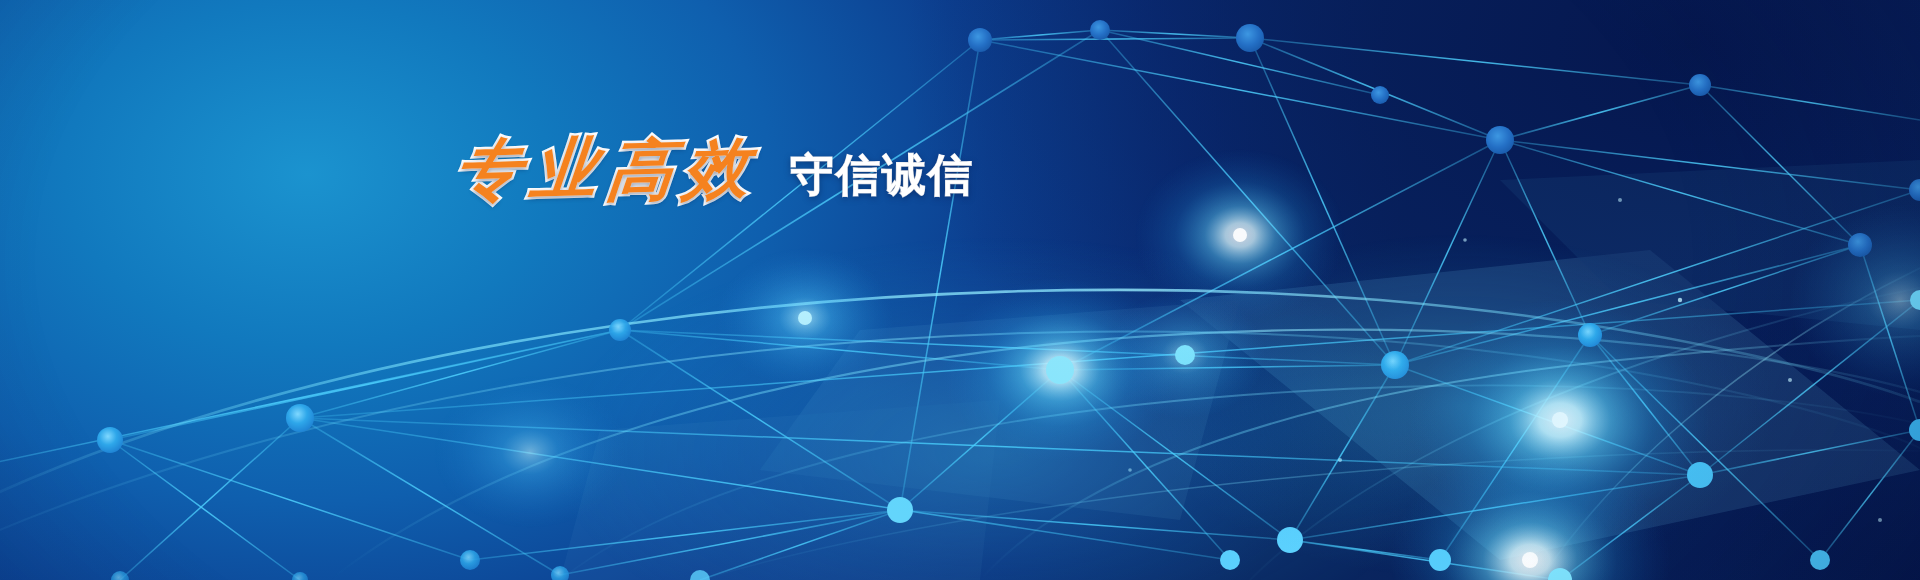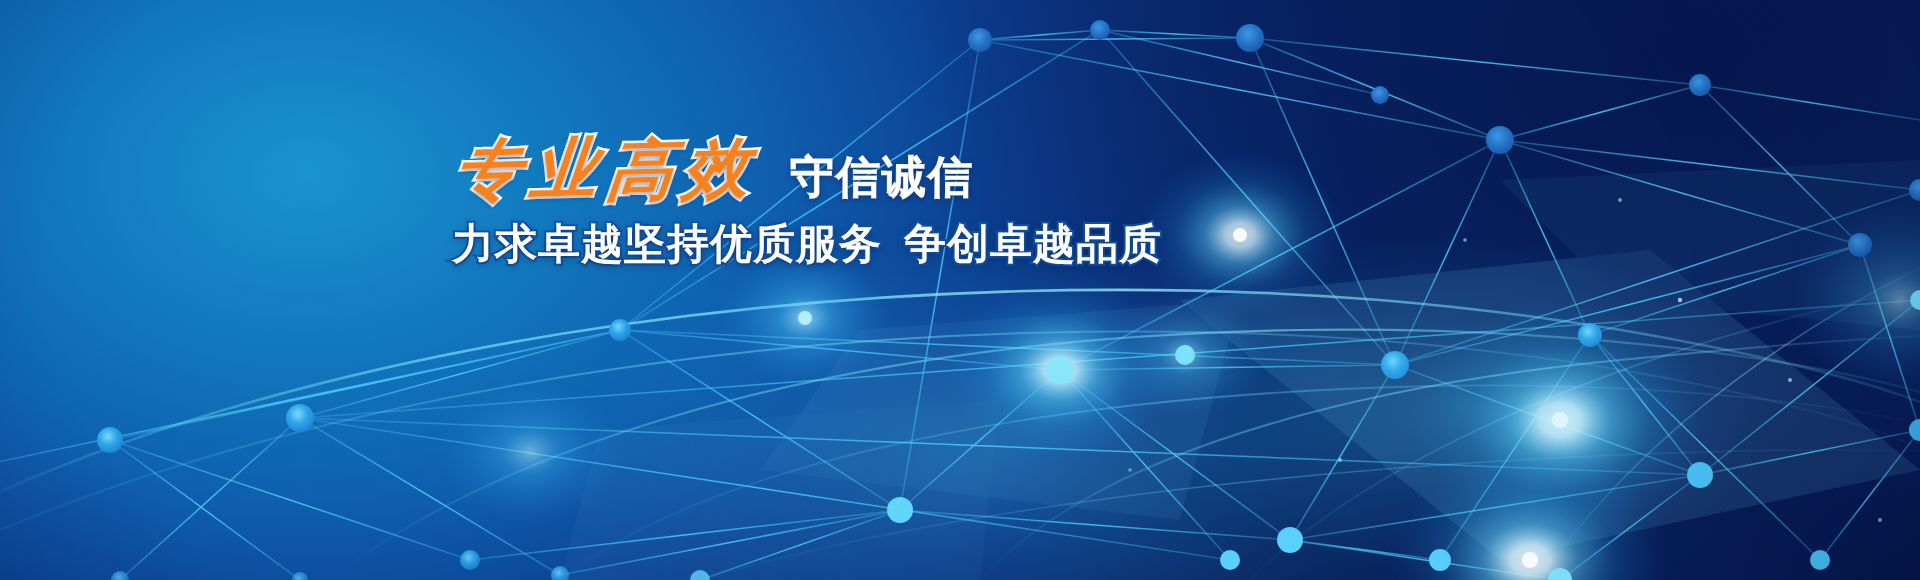--- a/index.html
+++ b/index.html
@@ -70,21 +70,21 @@
     color:#f5821f;
     -webkit-text-stroke:5px #ffffff;
     paint-order:stroke fill;
     text-shadow:
        0 0 1px #ffffff,
        0 2px 5px rgba(3,26,74,.45);
     transform:skewX(-7deg) rotate(-1.6deg);
     transform-origin:left bottom;
   }
   .hl-white{
-    font-family:Liberation Serif, serif;
+    font-family:Liberation Mono, monospace;
     font-size:44px;
     line-height:1;
     font-weight:700;
     letter-spacing:2px;
     color:#ffffff;
     -webkit-text-stroke:1px #ffffff;
     paint-order:stroke fill;
     margin-left:34px;
     margin-bottom:4px;
     text-shadow:0 2px 6px rgba(3,26,74,.55);
@@ -297,19 +297,16 @@
   <div class="bg-vignette"></div>
 
   <div class="text-block">
 
     <div class="headline">
       <span class="hl-brush">专业</span>
       <span class="hl-brush b2">高效</span>
       <span class="hl-white">守信诚信</span>
     </div>
 
-    <div class="subline">
-      <span>力求卓越坚持优质服务</span><span class="gap"></span><span>争创卓越品质</span>
-    </div>
 
   </div>
 
 </div>
 
 </body></html>

